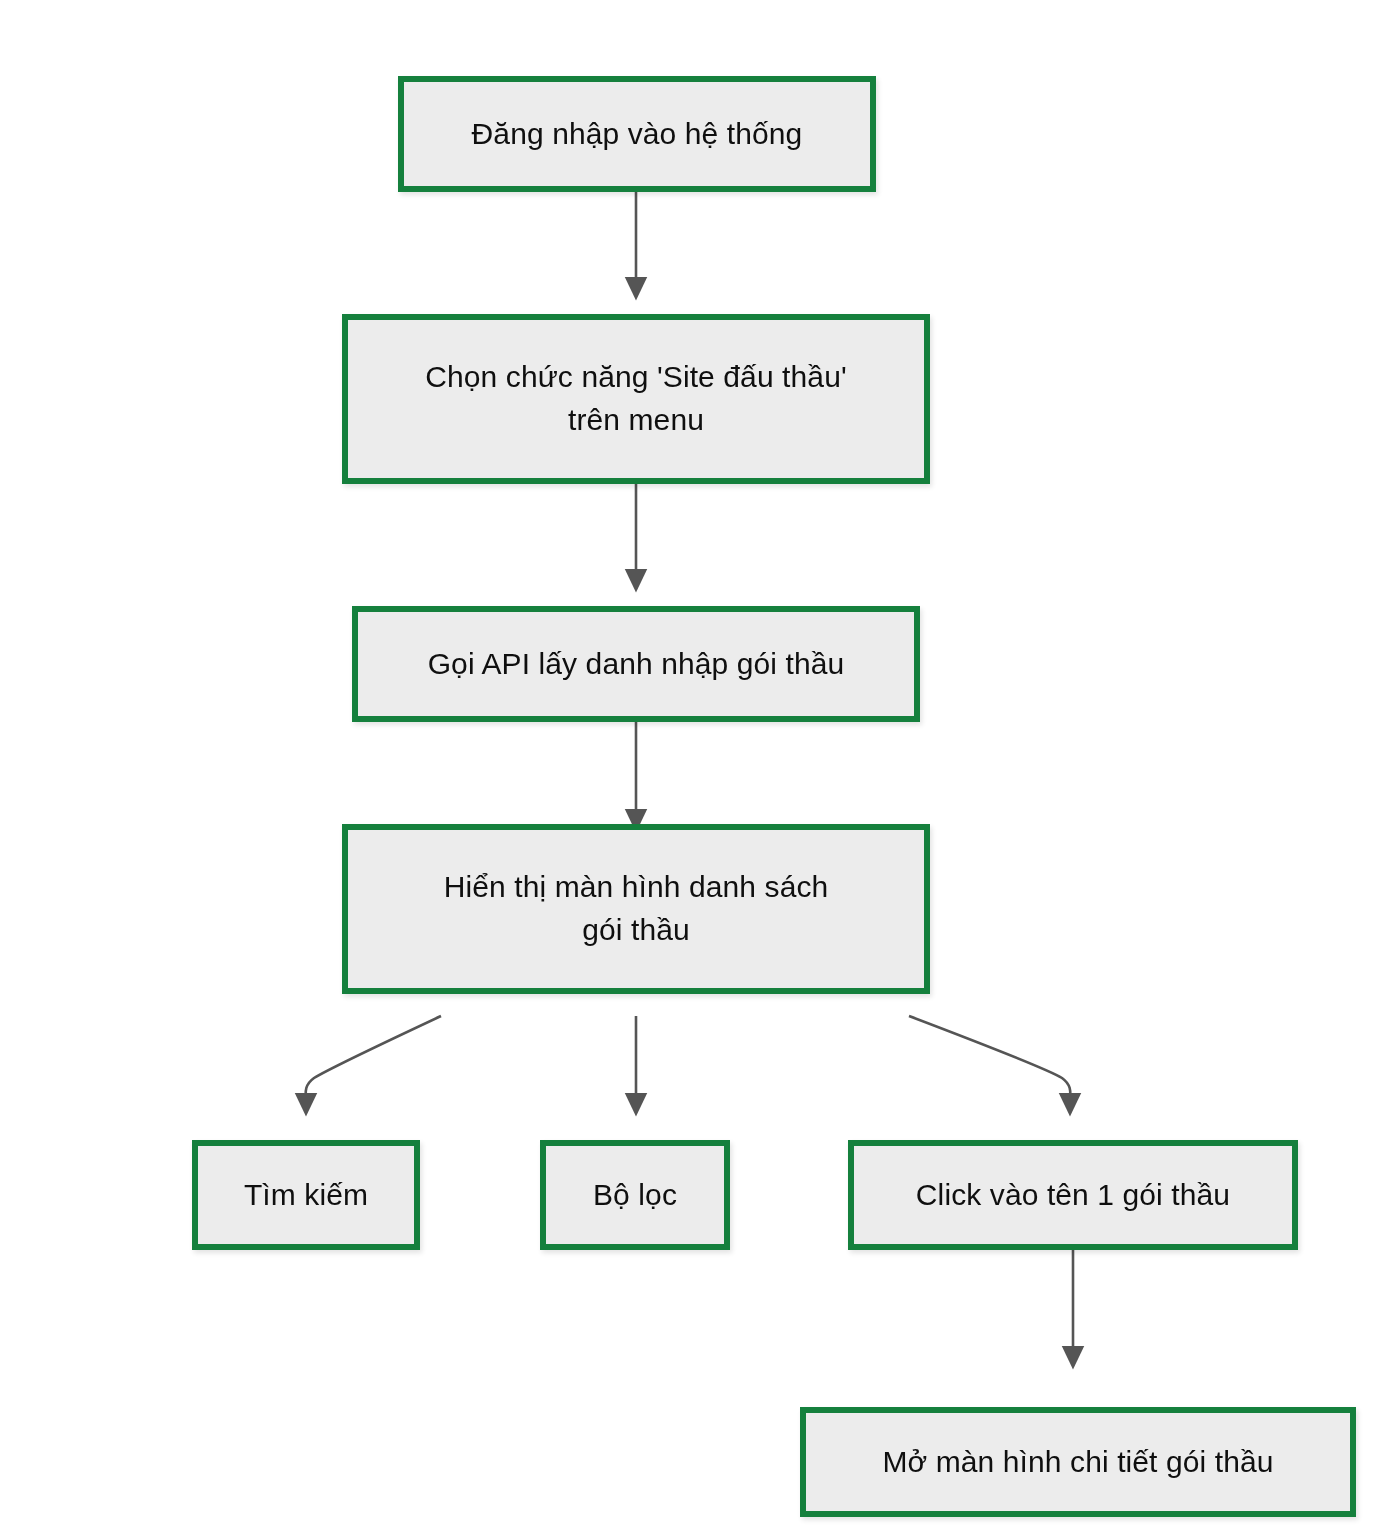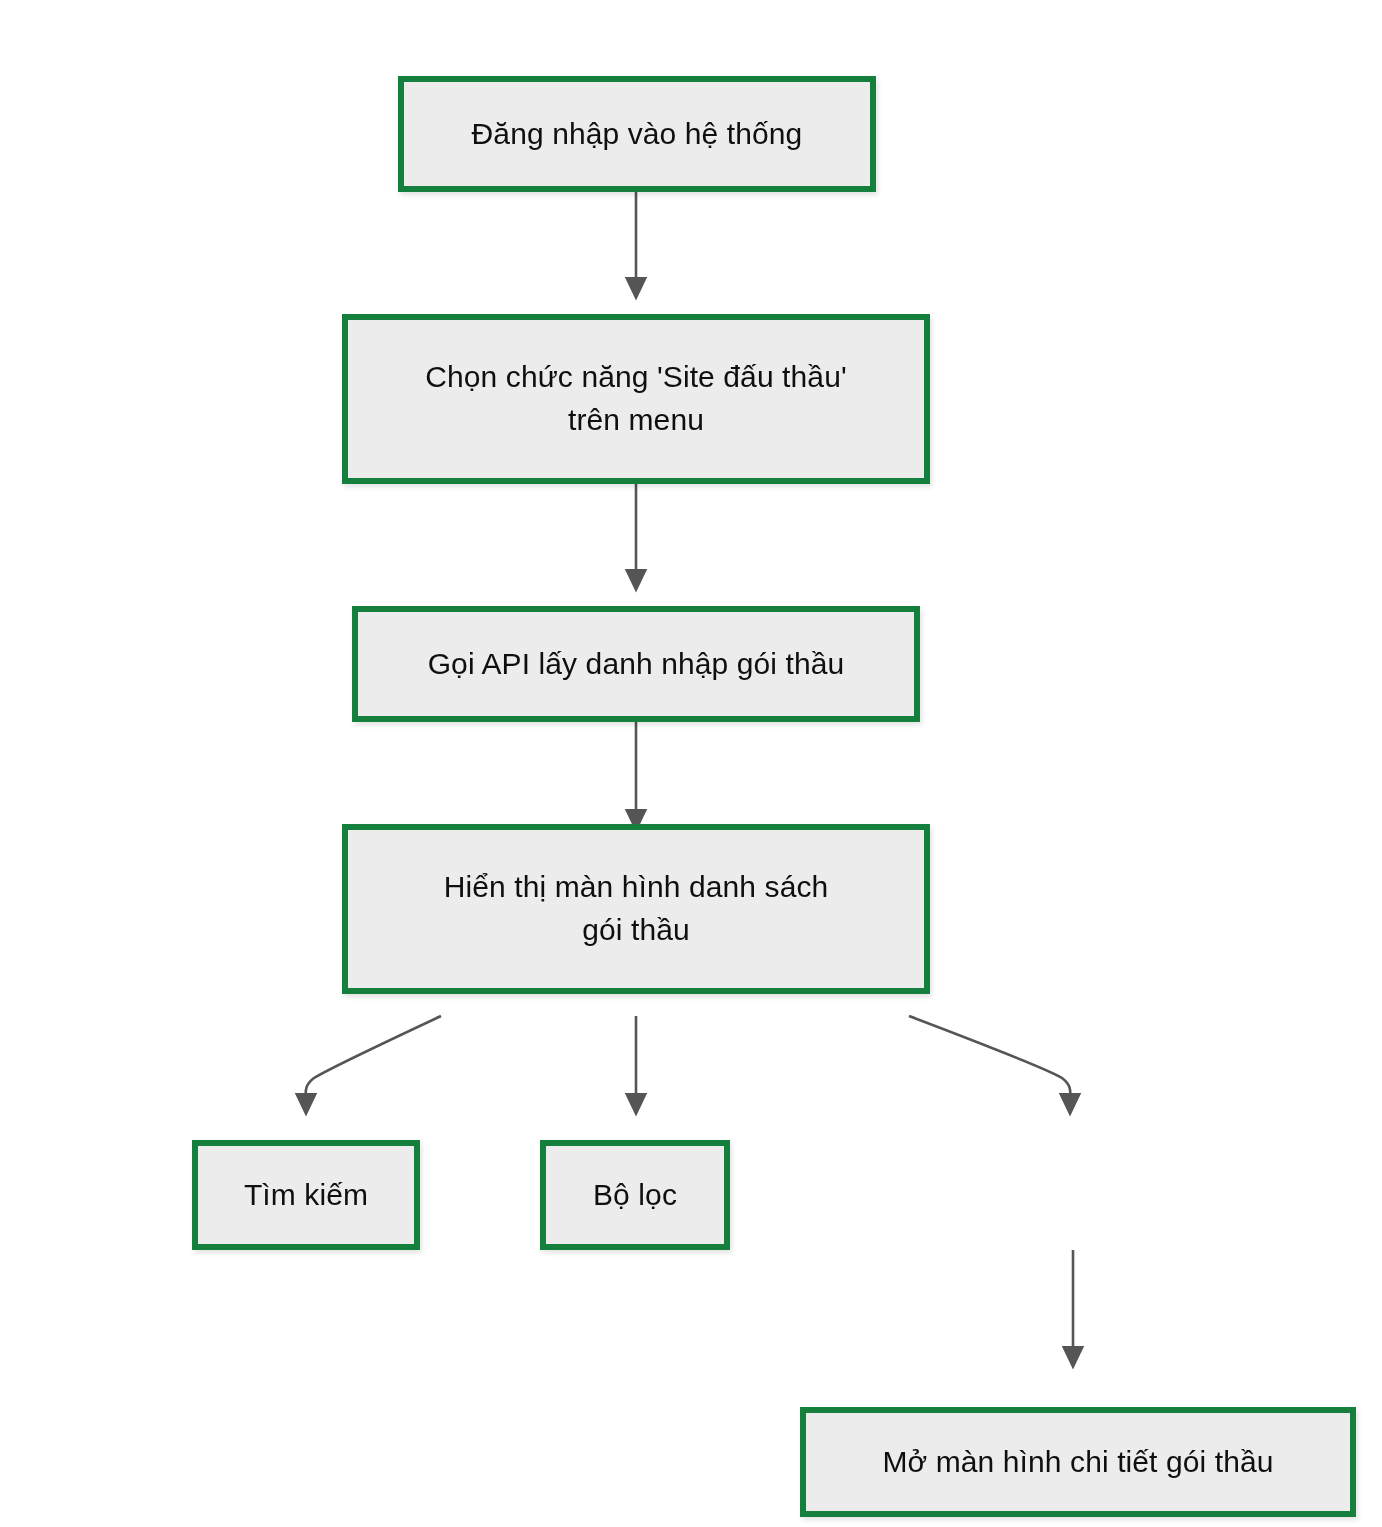--- a/index.html
+++ b/index.html
@@ -98,18 +98,21 @@
   </div>
 
   <div class="node" style="left:192px; top:1140px; width:228px; height:110px;">
     <span class="node-label">Tìm kiếm</span>
   </div>
 
   <div class="node" style="left:540px; top:1140px; width:190px; height:110px;">
     <span class="node-label">Bộ lọc</span>
   </div>
 
+  <div class="node" style="left:848px; top:1140px; width:450px; height:110px;">
+    <span class="node-label">Click vào tên 1 gói thầu</span>
+  </div>
 
   <div class="node" style="left:800px; top:1383px; width:556px; height:110px;margin-top:24px;">
     <span class="node-label">Mở màn hình chi tiết gói thầu</span>
   </div>
 
 </div>
 
 </body></html>

